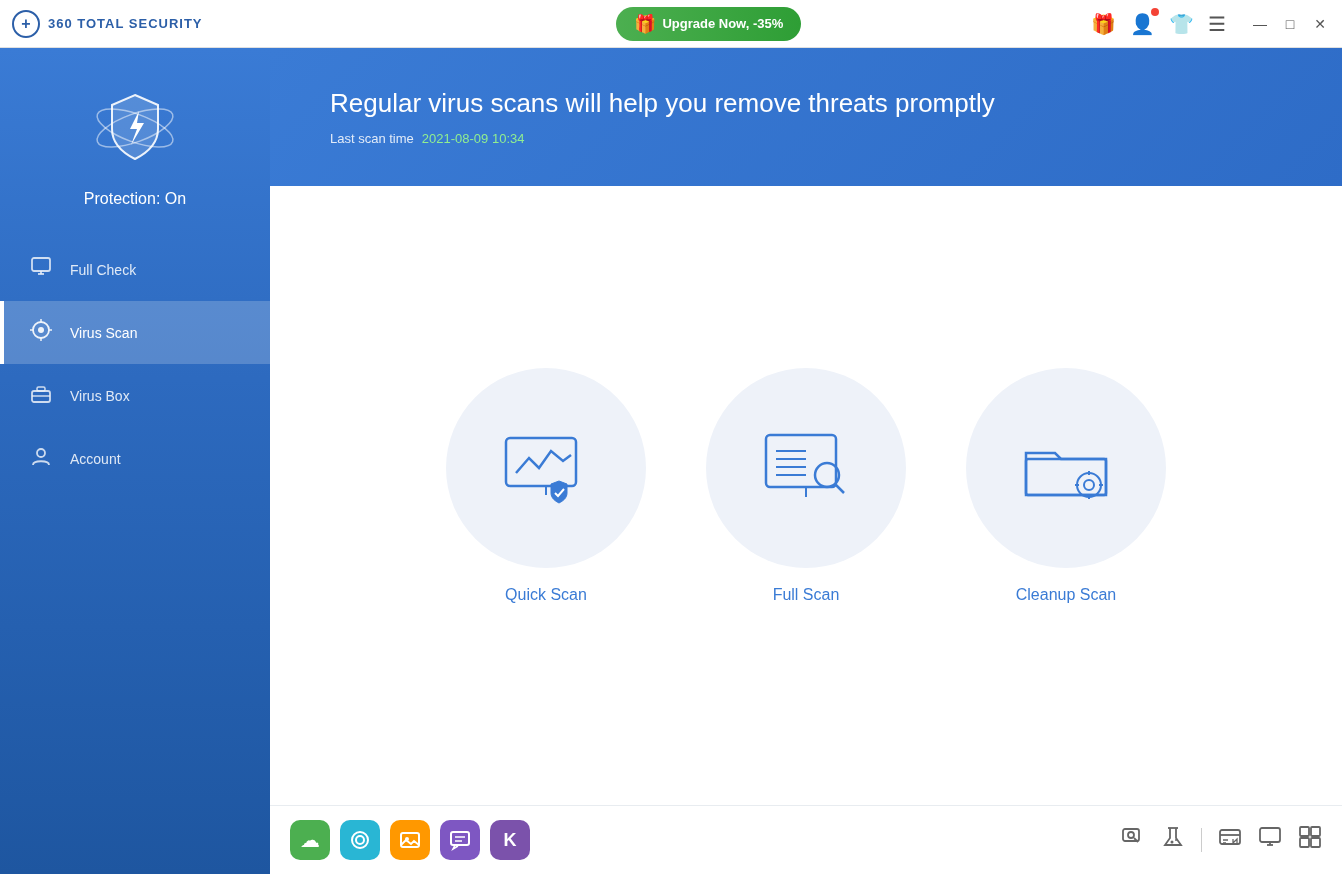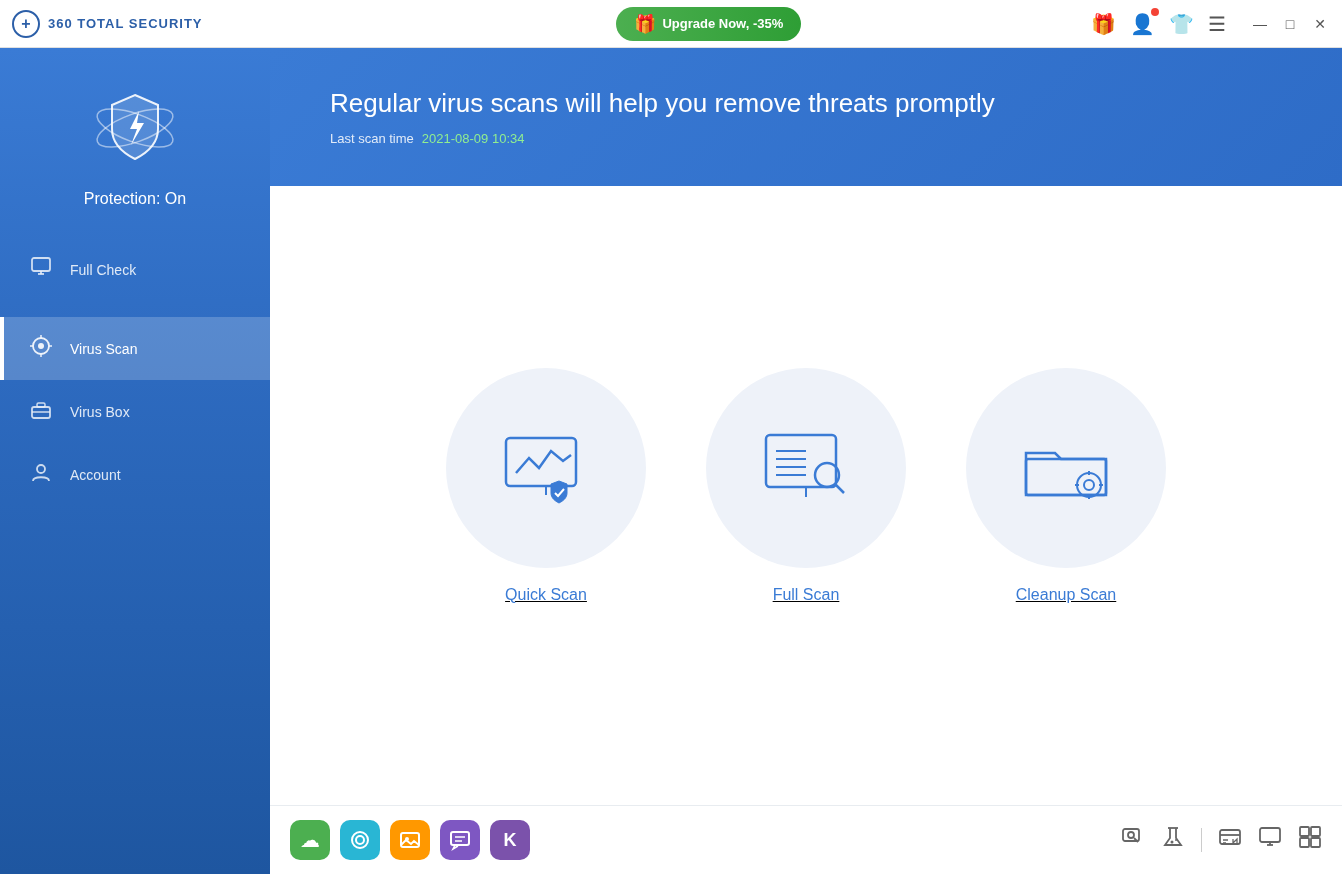--- a/index.html
+++ b/index.html
@@ -140,21 +140,20 @@
       padding: 18px 30px;
       color: rgba(255,255,255,0.85);
       font-size: 17px;
       cursor: pointer;
       transition: background 0.2s;
       position: relative;
     }
     .nav-item.active {
       background: rgba(255,255,255,0.2);
       color: #fff;
-      margin-top: 16px;
     }
     .nav-item.active::left {
       content: '';
     }
     .nav-item-active-bar {
       position: absolute;
       left: 0;
       top: 0;
       bottom: 0;
       width: 4px;
@@ -215,21 +214,20 @@
       justify-content: center;
       background: #fff;
       padding: 40px 60px 20px 60px;
     }
     .scan-cards {
       display: flex;
       gap: 60px;
       align-items: center;
       justify-content: center;
       margin-bottom: 40px;
-      text-decoration: underline;
     }
     .scan-card {
       display: flex;
       flex-direction: column;
       align-items: center;
       cursor: pointer;
       gap: 18px;
     }
     .scan-circle {
       width: 200px;

